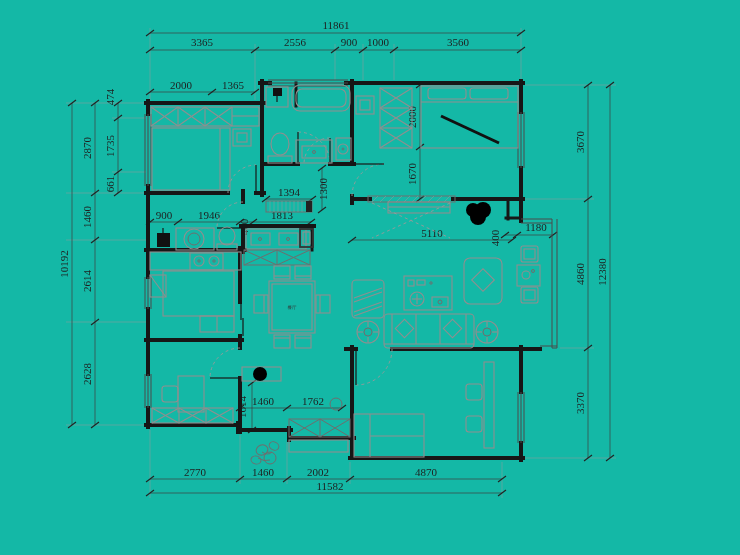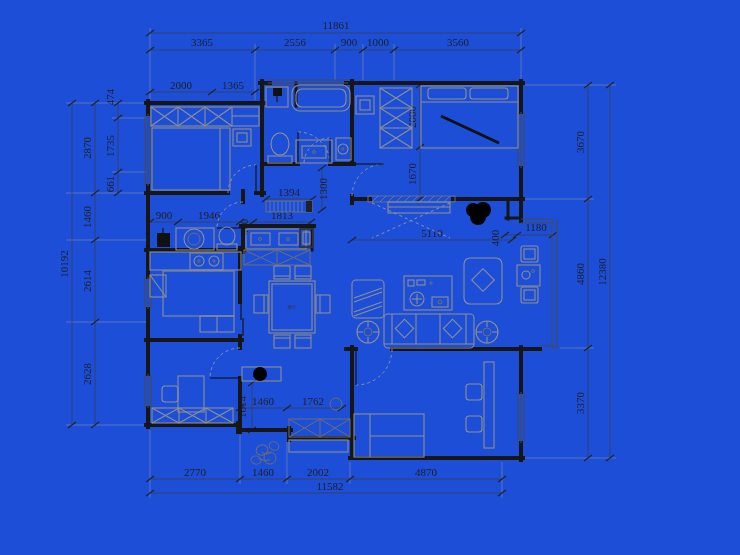--- a/index.html
+++ b/index.html
@@ -1,16 +1,16 @@
 <!DOCTYPE html>
 <html><head>
 <meta charset="utf-8">
 <style>
   html,body{margin:0;padding:0;background:#ffffff;}
-  .page{width:740px;height:555px;background:#1d4ed8;position:relative;overflow:hidden;}
+  .page{width:740px;height:555px;background:#14b8a6;position:relative;overflow:hidden;}
   svg{display:block;}
   .wall{stroke:#161616;stroke-width:4;stroke-linecap:square;}
   .w3{stroke:#161616;stroke-width:3;stroke-linecap:square;}
   .thin{stroke:#161616;stroke-width:1.2;}
   .win{stroke:#4a4a4a;stroke-width:1;fill:none;}
   .furn{fill:none;stroke:#8f8f8f;stroke-width:1.1;}
   .furnD{fill:none;stroke:#6e6e6e;stroke-width:1;}
   .dim{stroke:#3c3c3c;stroke-width:.7;}
   .ext{stroke:#9b9b9b;stroke-width:.5;}
   .dash{fill:none;stroke:#9a9a9a;stroke-width:.9;stroke-dasharray:3 3;}

